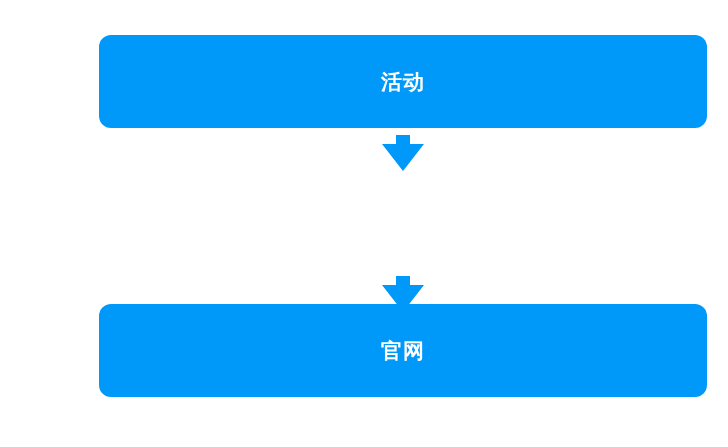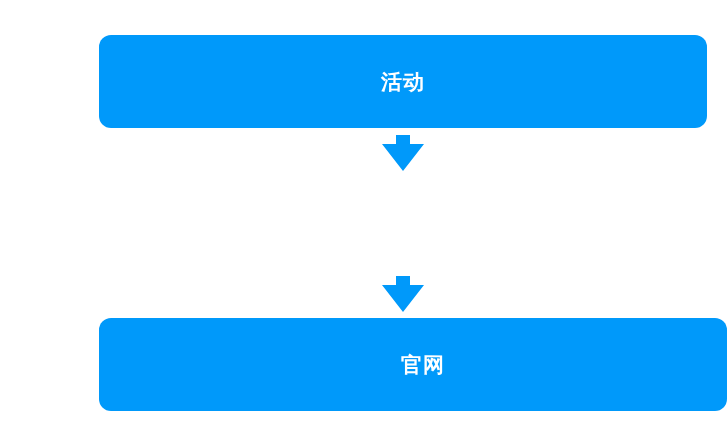--- a/index.html
+++ b/index.html
@@ -30,21 +30,21 @@
   .flow-node .label {
     color: var(--text-color, #ffffff);
     font-size: 21px;
     font-weight: bold;
     letter-spacing: 1px;
     line-height: 1;
     user-select: none;
   }
   .node-1 { top: 35px; }
   .node-2 { top: 177px; }
-  .node-3 { top: 318px; padding-left: 20px; }
+  .node-3 { top: 304px; }
   .flow-arrow {
     position: absolute;
     left: 348px;   
     width: 42px;
     height: 36px;
     color: var(--arrow-color, #0099fa);
   }
   .arrow-1 { top: 135px; }
   .arrow-2 { top: 276px; }
   .flow-arrow svg { display: block; width: 100%; height: 100%; }

